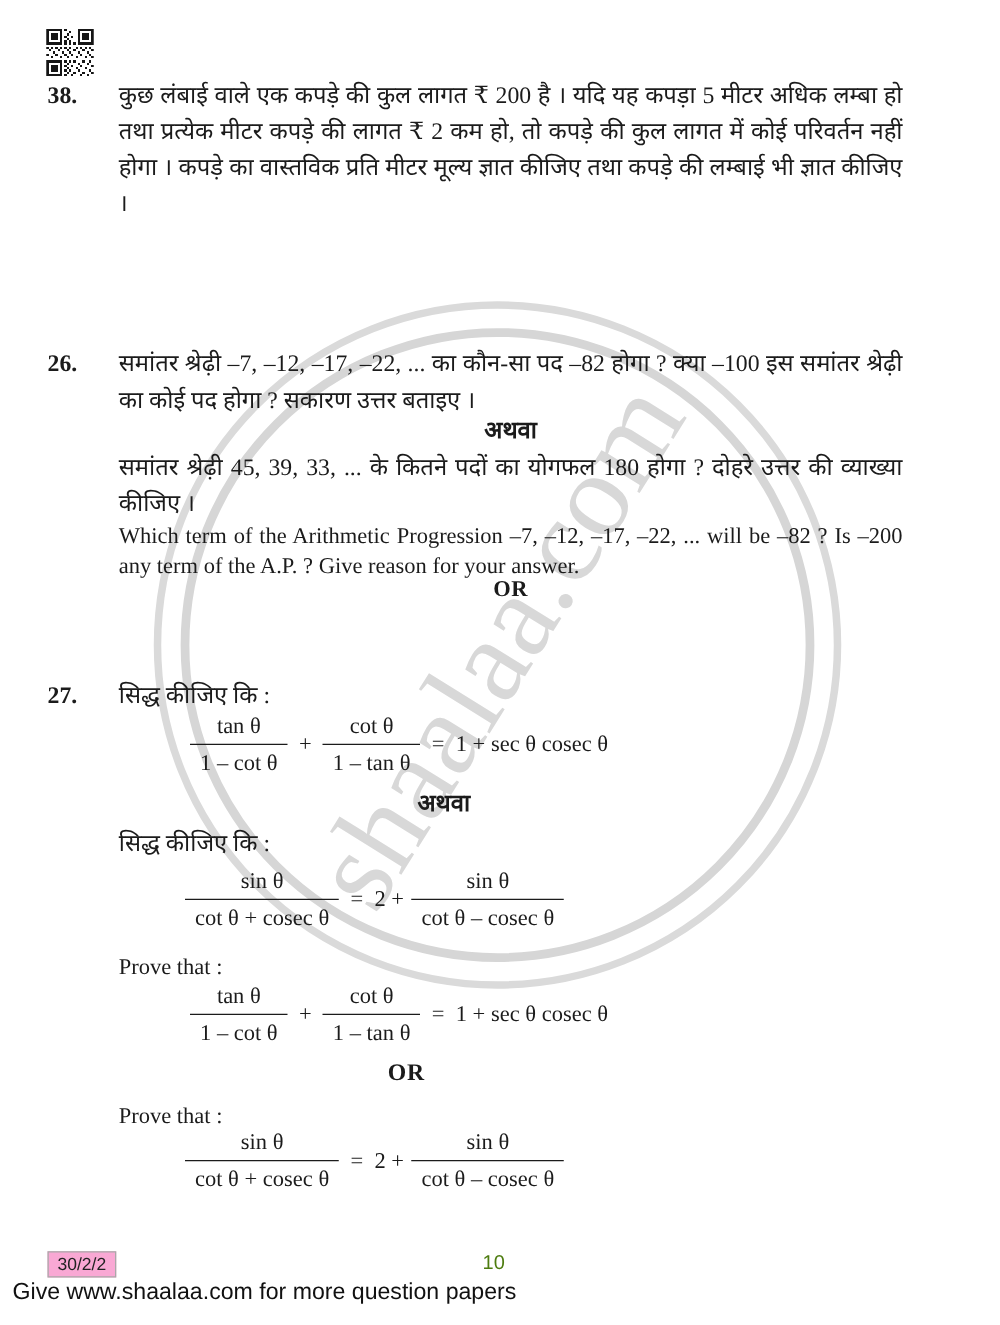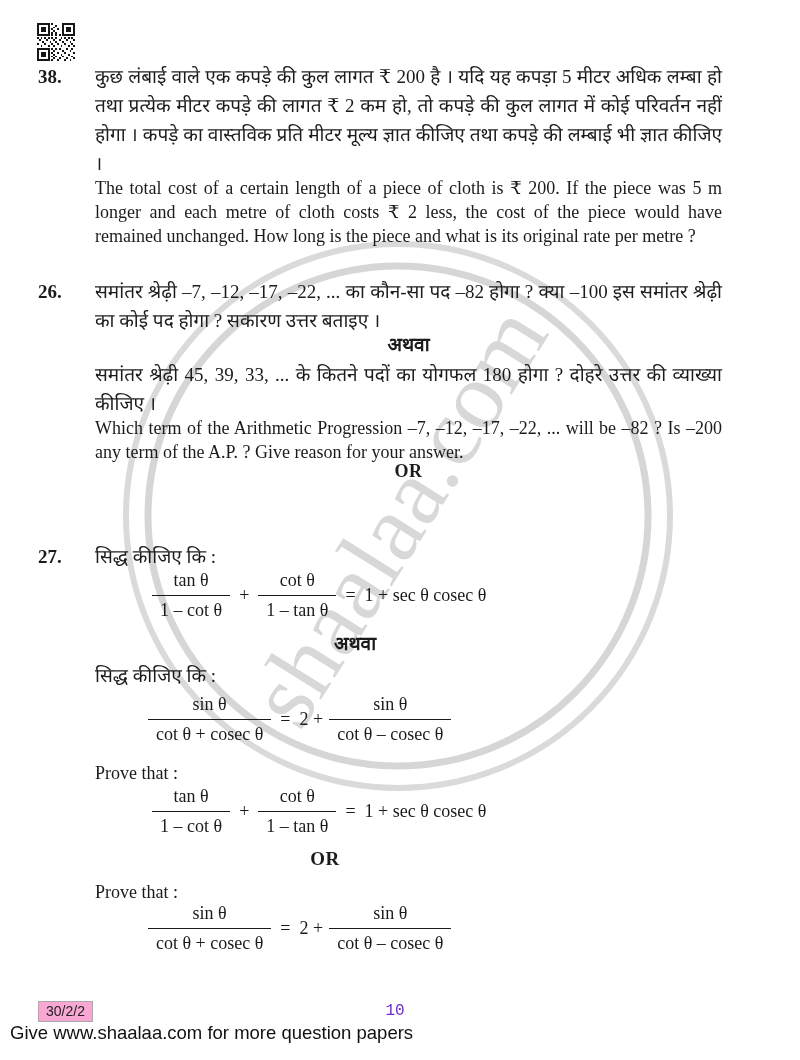--- a/index.html
+++ b/index.html
@@ -22,21 +22,21 @@
   .formula .frac{display:inline-block;vertical-align:middle;text-align:center;}
   .formula .num{display:block;padding:0 8px 4px;border-bottom:1.6px solid #1b1b1b;}
   .formula .den{display:block;padding:4px 8px 0;}
   .formula .op{display:inline-block;vertical-align:middle;margin:0 9px;}
   .formula .rhs{display:inline-block;vertical-align:middle;}
   .prove{font-size:18px;line-height:24px;}
   .footer-code{
     font-family:"Liberation Sans","DejaVu Sans",sans-serif;font-size:14px;
     border:1px solid #a9a9a9;padding:1px 7px 2px;color:#222;background:#f9a8d4;
   }
-  .footer-page{font-family:Liberation Mono, monospace;font-size:16px;color:#6d28d9;}
+  .footer-page{font-family:Liberation Sans, sans-serif;font-size:16px;color:#4d7c0f;}
   .footer-promo{font-family:"Liberation Sans","DejaVu Sans",sans-serif;font-size:18.5px;color:#111;}
 </style>
 </head>
 <body>
 
 <div class="page">
 
   <svg class="wm" width="800" height="1060" viewBox="0 0 800 1060">
     <circle cx="398" cy="516" r="250" fill="none" stroke="#d6d6d6" stroke-width="7"></circle>
     <circle cx="398" cy="516" r="272" fill="none" stroke="#dadada" stroke-width="6"></circle>
@@ -50,21 +50,20 @@
       <path fill="#161616" d="M0 0h7v7H0z M14 0h7v7h-7z M0 14h7v7H0z"></path>
       <path fill="#ffffff" d="M1 1h5v5H1z M15 1h5v5h-5z M1 15h5v5H1z"></path>
       <path fill="#161616" d="M2 2h3v3H2z M16 2h3v3h-3z M2 16h3v3H2z"></path>
       <path fill="#161616" d="M8 0h1v1H8z M10 1h1v1h-1z M9 2h1v1H9z M8 3h1v1H8z M11 3h1v1h-1z M9 4h1v1H9z M8 5h1v1H8z M10 5h1v1h-1z M8 6h1v1H8z M10 6h1v1h-1z M12 6h1v1h-1z M0 8h1v1H0z M2 8h1v1H2z M4 8h1v1H4z M6 8h1v1H6z M8 8h1v1H8z M10 8h1v1h-1z M13 8h1v1h-1z M15 8h1v1h-1z M17 8h1v1h-1z M19 8h1v1h-1z M1 9h1v1H1z M5 9h1v1H5z M9 9h1v1H9z M12 9h1v1h-1z M16 9h1v1h-1z M20 9h1v1h-1z M3 10h1v1H3z M7 10h1v1H7z M10 10h1v1h-1z M14 10h1v1h-1z M18 10h1v1h-1z M0 11h1v1H0z M4 11h1v1H4z M8 11h1v1H8z M11 11h1v1h-1z M15 11h1v1h-1z M19 11h1v1h-1z M2 12h1v1H2z M6 12h1v1H6z M9 12h1v1H9z M13 12h1v1h-1z M17 12h1v1h-1z M20 12h1v1h-1z M8 14h1v1H8z M10 14h1v1h-1z M12 14h1v1h-1z M16 14h1v1h-1z M19 14h1v1h-1z M9 15h1v1H9z M14 15h1v1h-1z M18 15h1v1h-1z M8 16h1v1H8z M11 16h1v1h-1z M15 16h1v1h-1z M20 16h1v1h-1z M9 17h1v1H9z M13 17h1v1h-1z M17 17h1v1h-1z M8 18h1v1H8z M10 18h1v1h-1z M14 18h1v1h-1z M19 18h1v1h-1z M9 19h1v1H9z M12 19h1v1h-1z M16 19h1v1h-1z M20 19h1v1h-1z M8 20h1v1H8z M11 20h1v1h-1z M15 20h1v1h-1z M18 20h1v1h-1z"></path>
     </svg>
 
     <div class="abs qrow" style="left:38px;top:62px;width:684px">
       <span class="qnum">38.</span>
       <p class="hindi" style="margin:0;width:627px">कुछ लंबाई वाले एक कपड़े की कुल लागत ₹ 200 है । यदि यह कपड़ा 5 मीटर अधिक लम्बा हो तथा प्रत्येक मीटर कपड़े की लागत ₹ 2 कम हो, तो कपड़े की कुल लागत में कोई परिवर्तन नहीं होगा । कपड़े का वास्तविक प्रति मीटर मूल्य ज्ञात कीजिए तथा कपड़े की लम्बाई भी ज्ञात कीजिए ।</p>
     </div>
-    <p class="abs eng" style="left:95px;top:176px;width:627px;margin:0">The total cost of a certain length of a piece of cloth is ₹ 200. If the piece was 5 m longer and each metre of cloth costs ₹ 2 less, the cost of the piece would have remained unchanged. How long is the piece and what is its original rate per metre ?</p>
 
     <div class="abs qrow" style="left:38px;top:277px;width:684px">
       <span class="qnum">26.</span>
       <p class="hindi" style="margin:0;width:627px">समांतर श्रेढ़ी –7, –12, –17, –22, ... का कौन-सा पद –82 होगा ? क्या –100 इस समांतर श्रेढ़ी का कोई पद होगा ? सकारण उत्तर बताइए ।</p>
     </div>
     <div class="abs center-label hindi-label" style="left:95px;top:333px;width:627px">अथवा</div>
     <p class="abs hindi" style="left:95px;top:360px;width:627px;margin:0">समांतर श्रेढ़ी 45, 39, 33, ... के कितने पदों का योगफल 180 होगा ? दोहरे उत्तर की व्याख्या कीजिए ।</p>
     <p class="abs eng" style="left:95px;top:416px;width:627px;margin:0">Which term of the Arithmetic Progression –7, –12, –17, –22, ... will be –82 ? Is –200 any term of the A.P. ? Give reason for your answer.</p>
     <div class="abs center-label or-label" style="left:95px;top:460px;width:627px">OR</div>
 

